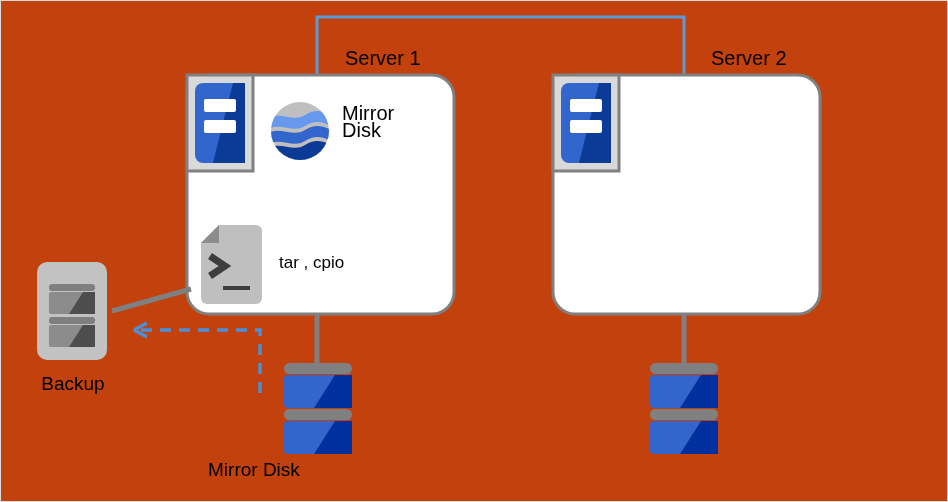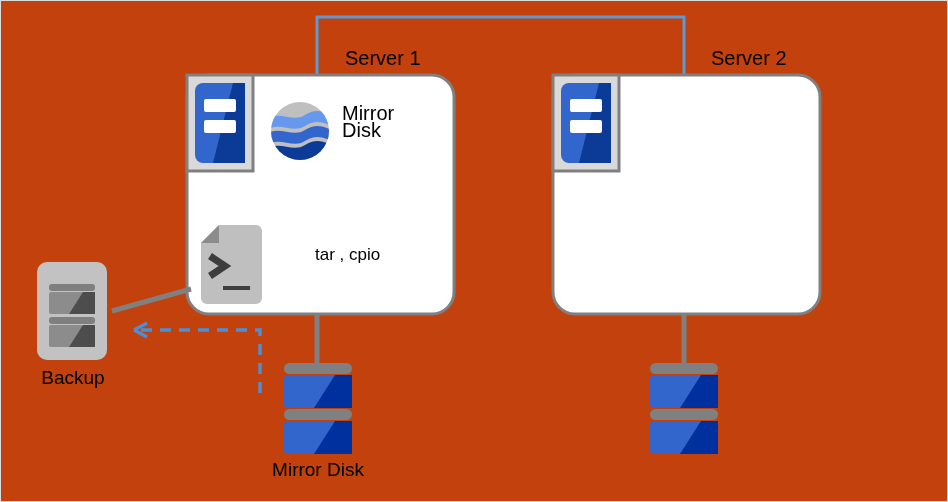--- a/index.html
+++ b/index.html
@@ -37,24 +37,25 @@
   .lbl-res {
     font-size: 20px;
   }
   .lbl-tar {
     font-size: 17px;
   }
   .lbl-backup {
     font-size: 19px;
     text-align: center;
     width: 140px;
+    margin-top: 6px;
   }
   .lbl-mirrordisk {
     font-size: 19px;
-    text-align: center;
+    text-align: left;
     width: 220px;
   }
 </style>
 </head>
 <body>
 
 <div id="canvas">
 
   <svg class="svg-layer" viewBox="0 0 948 502">
     <defs>
@@ -162,19 +163,19 @@
     </g>
   </svg>
 
   <div class="lbl lbl-server" style="left:344px; top:46px;">Server 1</div>
 
   <div class="lbl lbl-server" style="left:710px; top:46px;">Server 2</div>
 
   <div class="lbl lbl-res" style="left:341px; top:101px;">Mirror</div>
   <div class="lbl lbl-res" style="left:341px; top:118px;">Disk</div>
 
-  <div class="lbl lbl-tar" style="left:278px; top:244px;margin-left:36px;">tar , cpio</div>
+  <div class="lbl lbl-tar" style="left:278px; top:252px;">tar , cpio</div>
 
   <div class="lbl lbl-backup" style="left:2px; top:366px;">Backup</div>
 
   <div class="lbl lbl-mirrordisk" style="left:207px; top:458px;">Mirror Disk</div>
 
 </div>
 
 </body></html>

